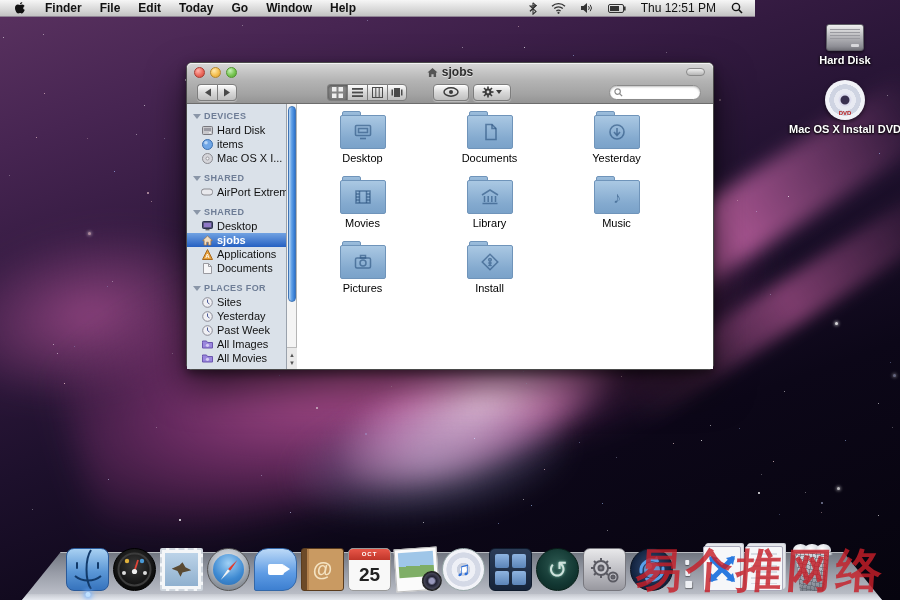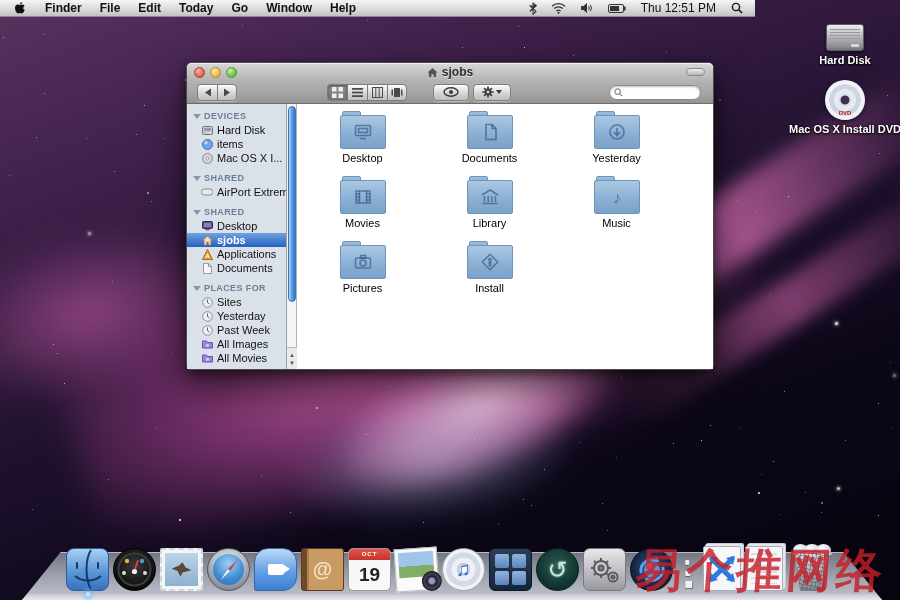--- a/index.html
+++ b/index.html
@@ -828,21 +828,21 @@
           </div>
       </div>
       <div class="dock-icon ic-ichat">
         <div class="cam-body"></div>
       </div>
       <div class="dock-icon ic-addressbook">
         <span>@</span>
       </div>
       <div class="dock-icon ic-ical">
         <div class="ical-top">OCT</div>
-        <div class="ical-day">19</div>
+        <div class="ical-day">25</div>
       </div>
       <div class="dock-icon ic-iphoto">
         <div class="iphoto-img"></div>
         <div class="iphoto-lens"></div>
       </div>
       <div class="dock-icon ic-itunes">
         <span class="itunes-note">♫</span>
       </div>
       <div class="dock-icon ic-spaces">
         <div class="space-tile"></div>

